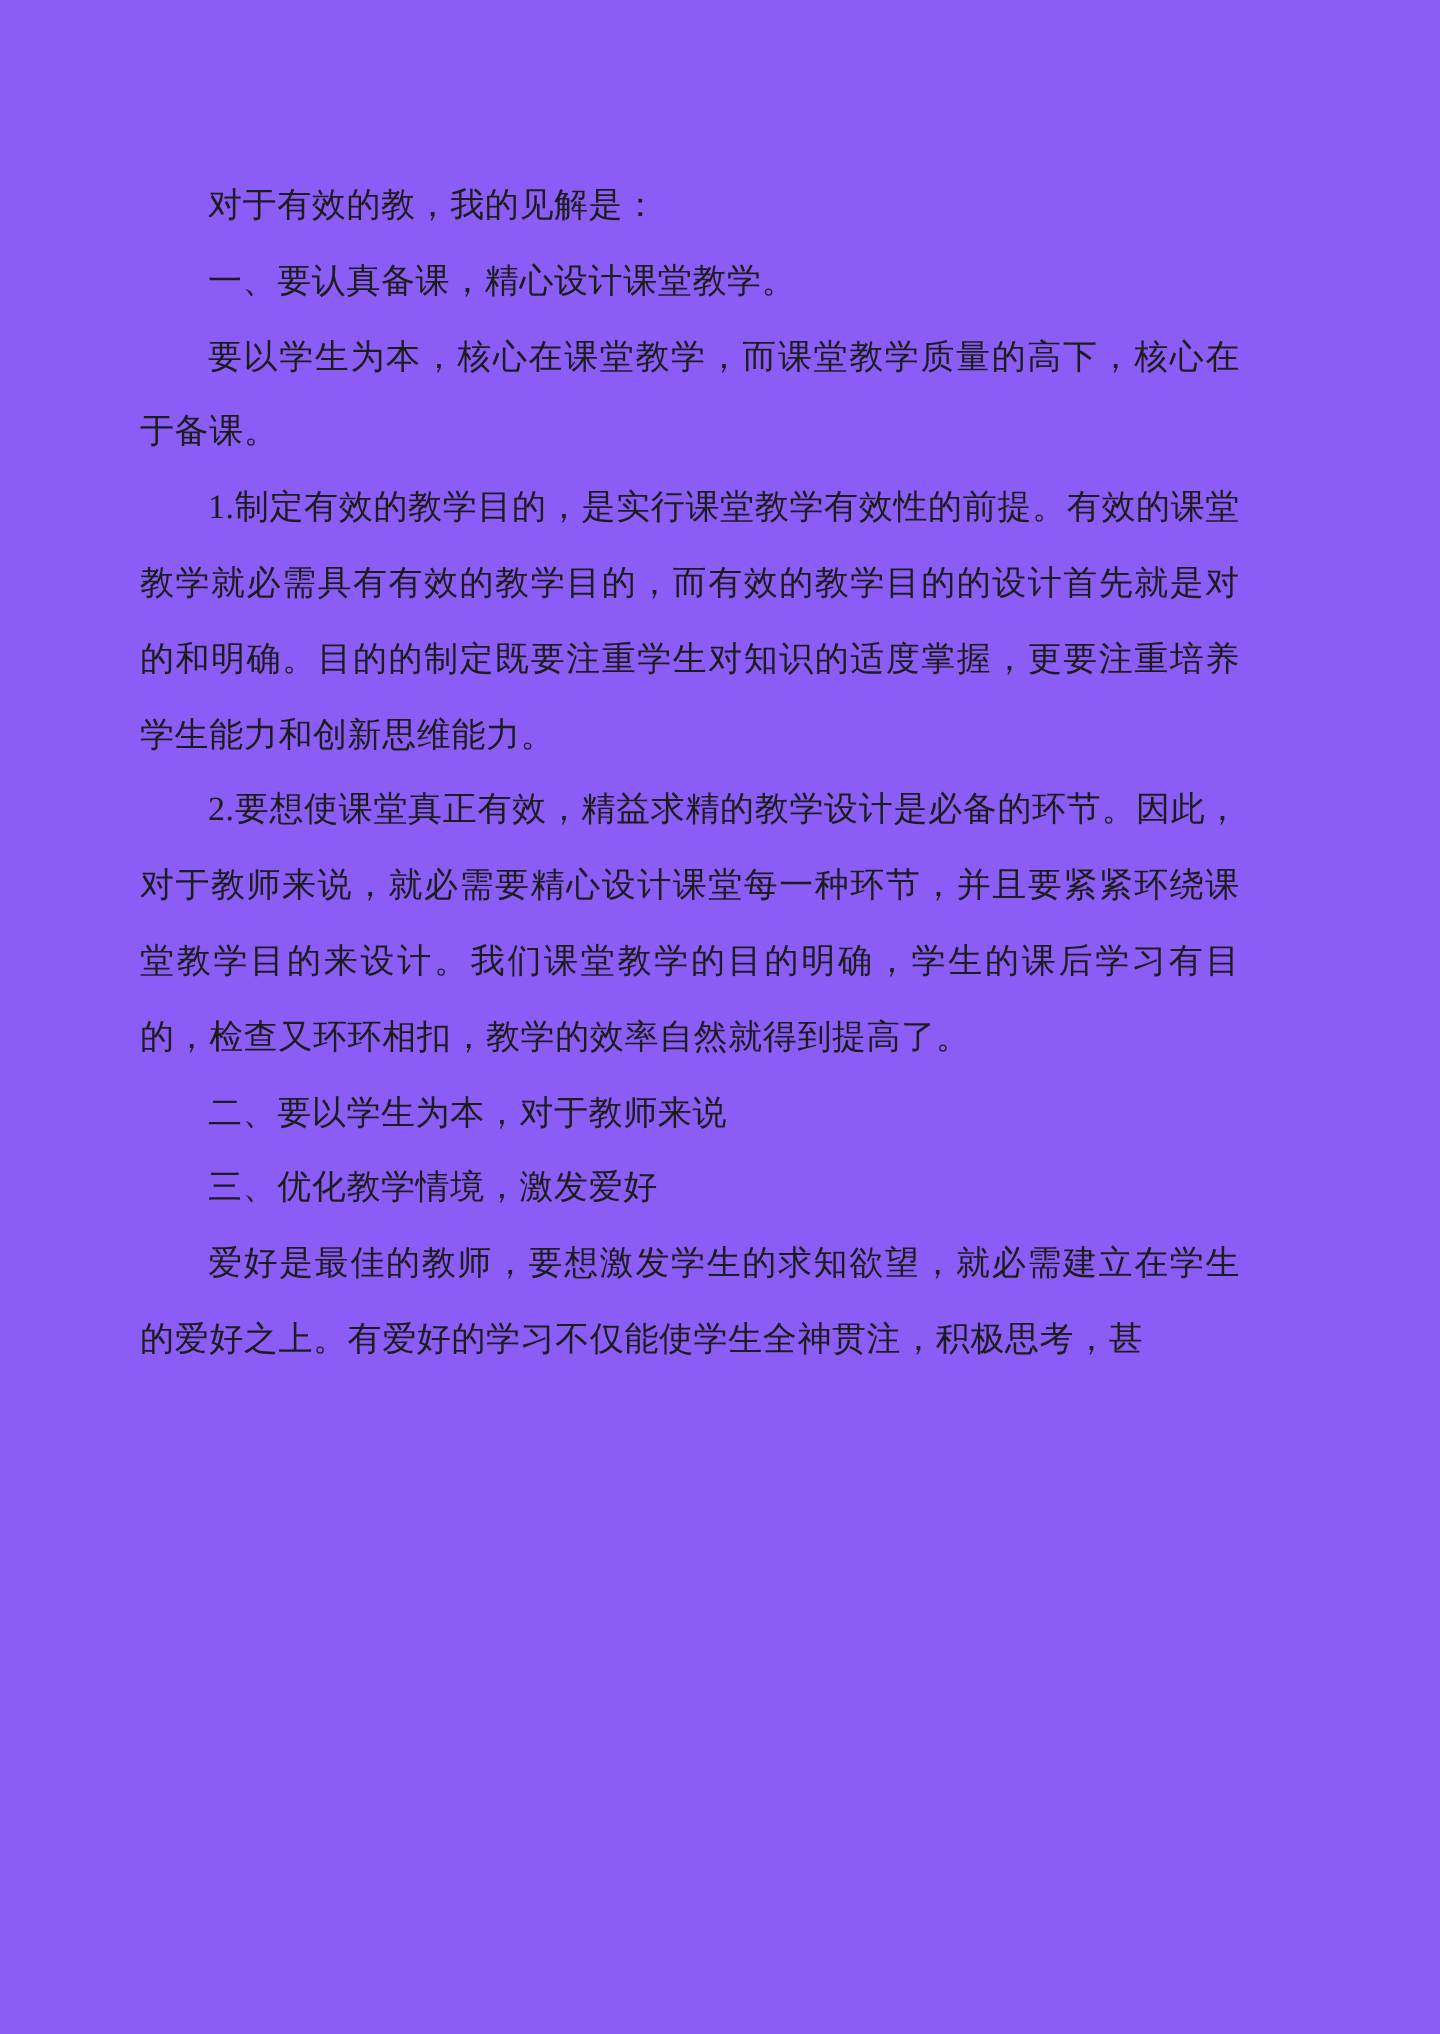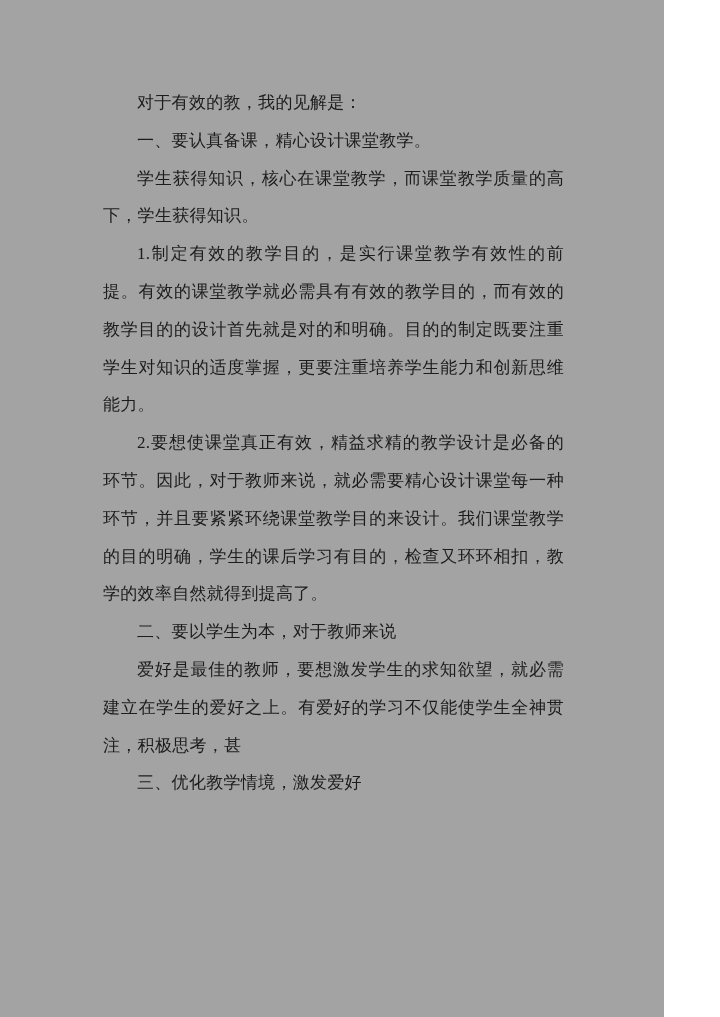--- a/index.html
+++ b/index.html
@@ -6,25 +6,25 @@
     margin: 0;
     padding: 0;
     background: #ffffff;
   }
   body {
     width: 720px;
     height: 1017px;
     overflow: hidden;
   }
   .page {
-    width: 664px;
+    width: 720px;
     height: 1017px;
-    background: #a3a3a3;
+    background: #8b5cf6;
     box-sizing: border-box;
-    padding: 84px 100px 0 103px;
+    padding: 84px 100px 0 70px;
   }
   .doc-body p {
     margin: 0;
     padding: 0;
     font-family: "Liberation Serif", "DejaVu Serif", serif;
     font-size: 17px;
     line-height: 37.8px;
     color: #1c1c1c;
     text-align: justify;
     text-justify: inter-ideograph;
@@ -33,20 +33,20 @@
     word-break: break-all;
   }
 </style>
 </head>
 <body>
 
 <div class="page">
   <div class="doc-body">
     <p>对于有效的教，我的见解是：</p>
     <p>一、要认真备课，精心设计课堂教学。</p>
-    <p>学生获得知识，核心在课堂教学，而课堂教学质量的高下，学生获得知识。</p>
+    <p>要以学生为本，核心在课堂教学，而课堂教学质量的高下，核心在于备课。</p>
     <p>1.制定有效的教学目的，是实行课堂教学有效性的前提。有效的课堂教学就必需具有有效的教学目的，而有效的教学目的的设计首先就是对的和明确。目的的制定既要注重学生对知识的适度掌握，更要注重培养学生能力和创新思维能力。</p>
     <p>2.要想使课堂真正有效，精益求精的教学设计是必备的环节。因此，对于教师来说，就必需要精心设计课堂每一种环节，并且要紧紧环绕课堂教学目的来设计。我们课堂教学的目的明确，学生的课后学习有目的，检查又环环相扣，教学的效率自然就得到提高了。</p>
     <p>二、要以学生为本，对于教师来说</p>
+    <p>三、优化教学情境，激发爱好</p>
     <p>爱好是最佳的教师，要想激发学生的求知欲望，就必需建立在学生的爱好之上。有爱好的学习不仅能使学生全神贯注，积极思考，甚</p>
-    <p>三、优化教学情境，激发爱好</p>
   </div>
 </div>
 
 </body></html>

